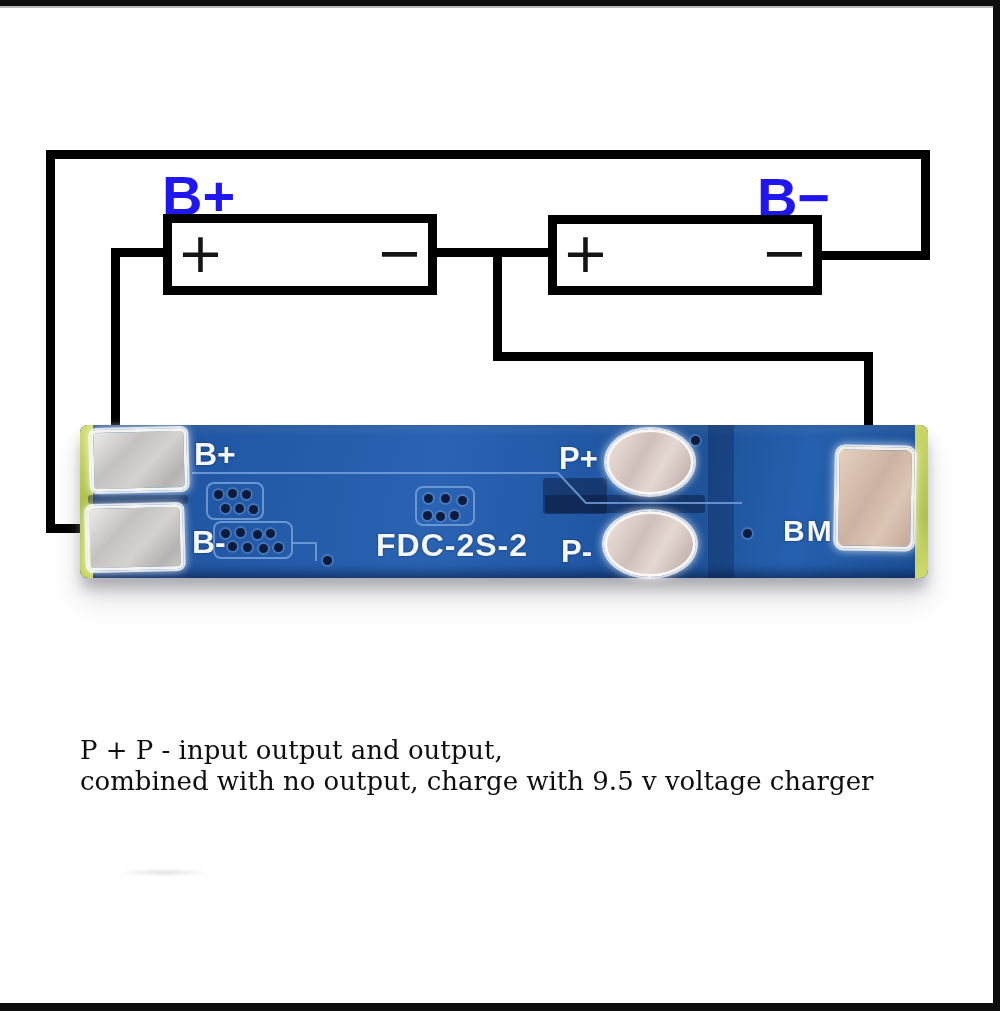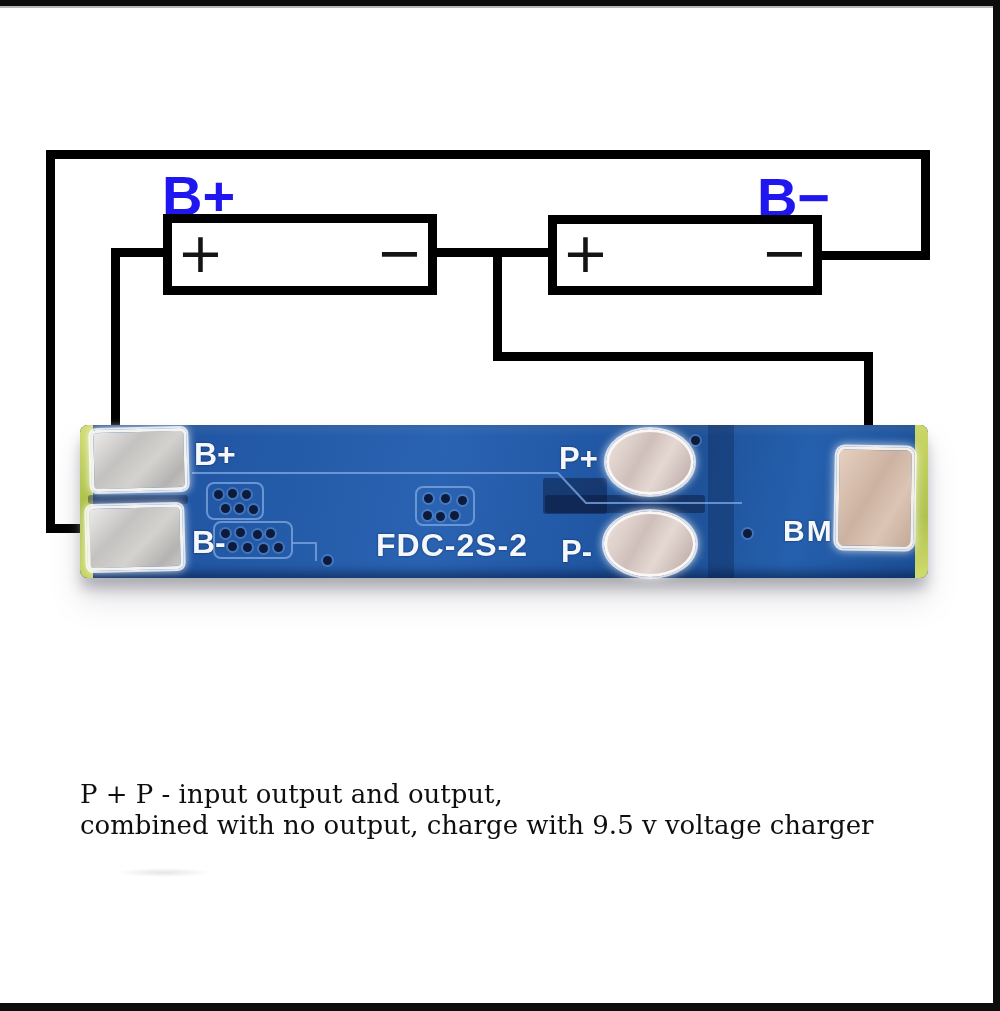--- a/index.html
+++ b/index.html
@@ -60,21 +60,21 @@
     position:absolute;color:#f4f8fc;font-family:"Liberation Sans",sans-serif;font-weight:bold;
     line-height:1;text-shadow:0 0 2px rgba(10,30,70,.9);
   }
   .via{position:absolute;width:9px;height:9px;border-radius:50%;background:#0c1a3c;
        box-shadow:0 0 0 2px rgba(130,170,225,.35);}
   #traces{position:absolute;left:0;top:0;}
   
   #caption{
     position:absolute;left:80px;top:735px;width:860px;
     font-family:"DejaVu Serif","Liberation Serif",serif;
-    font-size:26px;line-height:31px;color:#0e0e0e;white-space:nowrap;margin-top:44px;
+    font-size:26px;line-height:31px;color:#0e0e0e;white-space:nowrap;
   }
   .smudge{position:absolute;left:116px;top:868px;width:96px;height:9px;border-radius:50%;
           background:radial-gradient(closest-side,rgba(0,0,0,.10),rgba(0,0,0,0));}
 </style>
 </head>
 <body>
 
 <div id="stage">
 
   <div class="frame-top"></div>

